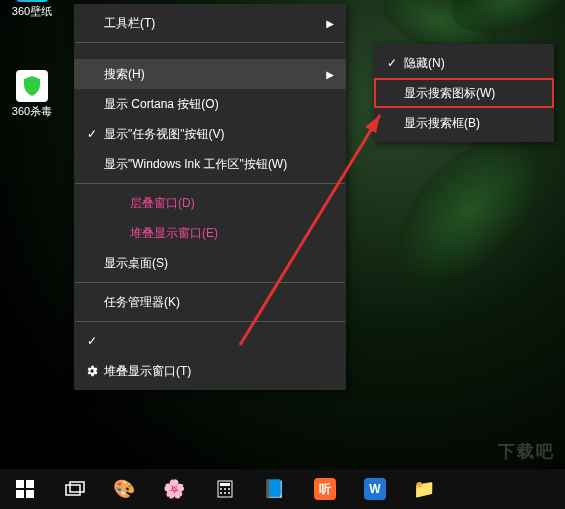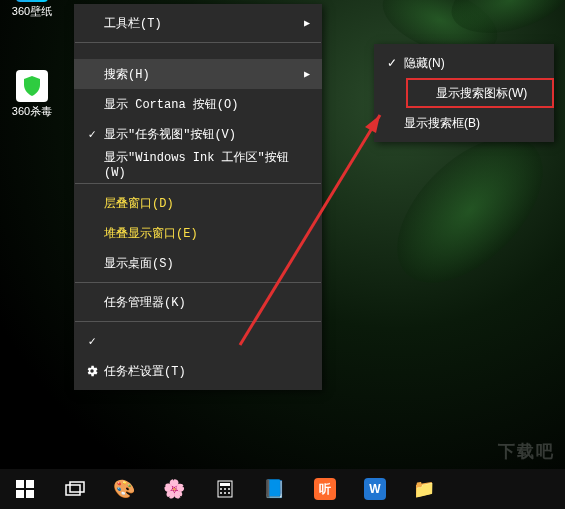--- a/index.html
+++ b/index.html
@@ -50,33 +50,32 @@
   
   .menu {
     position: absolute;
     background: #2b2b2b;
     box-shadow: 2px 2px 8px rgba(0,0,0,0.6);
     padding: 4px 0;
   }
   .menu-main {
     left: 74px;
     top: 4px;
-    width: 248px;
-    font-family: Liberation Mono, monospace;
+    width: 272px;
   }
   .menu-item {
     display: flex;
     align-items: center;
     height: 30px;
     padding: 0 12px 0 8px;
     cursor: default;
     position: relative;
   }
   .menu-item.hover { background: #414141; margin-top: 16px; }
-  .menu-item.disabled { color: #fde047; }
+  .menu-item.disabled { color: #ec4899; margin-left: 26px; }
   .mi-check {
     width: 20px;
     display: flex;
     justify-content: center;
     font-size: 12px;
   }
   .mi-icon {
     width: 20px;
     display: flex;
     justify-content: center;
@@ -95,21 +94,20 @@
   }
   
   .menu-sub {
     left: 374px;
     top: 44px;
     width: 180px;
   }
   .highlight-red {
     outline: 2px solid #e03030;
     outline-offset: -2px;
-    margin-left: 32px;
   }
   
   .annotation-arrow {
     position: absolute;
     pointer-events: none;
   }
   
   .watermark {
     position: absolute;
     right: 10px;
@@ -225,21 +223,21 @@
   <div class="menu-sep"></div>
   <div class="menu-item">
     <span class="mi-check">✓</span>
   </div>
   <div class="menu-item">
     <span class="mi-icon">
       <svg width="14" height="14" viewBox="0 0 24 24" fill="#fff">
           <path d="M19.4 13a7.5 7.5 0 000-2l2-1.6-2-3.4-2.4.9a7.5 7.5 0 00-1.7-1L15 3h-4l-.3 2.9a7.5 7.5 0 00-1.7 1l-2.4-.9-2 3.4 2 1.6a7.5 7.5 0 000 2l-2 1.6 2 3.4 2.4-.9a7.5 7.5 0 001.7 1L11 21h4l.3-2.9a7.5 7.5 0 001.7-1l2.4.9 2-3.4zM12 15a3 3 0 110-6 3 3 0 010 6z"></path>
         </svg>
     </span>
-    <span class="mi-label">任务栏设置(T)</span>
+    <span class="mi-label">堆叠显示窗口(T)</span>
   </div>
 </div>
 
 <div class="menu menu-sub">
   <div class="menu-item">
     <span class="mi-check">✓</span>
     <span class="mi-label">隐藏(N)</span>
   </div>
   <div class="menu-item highlight-red">
     <span class="mi-check"></span>

